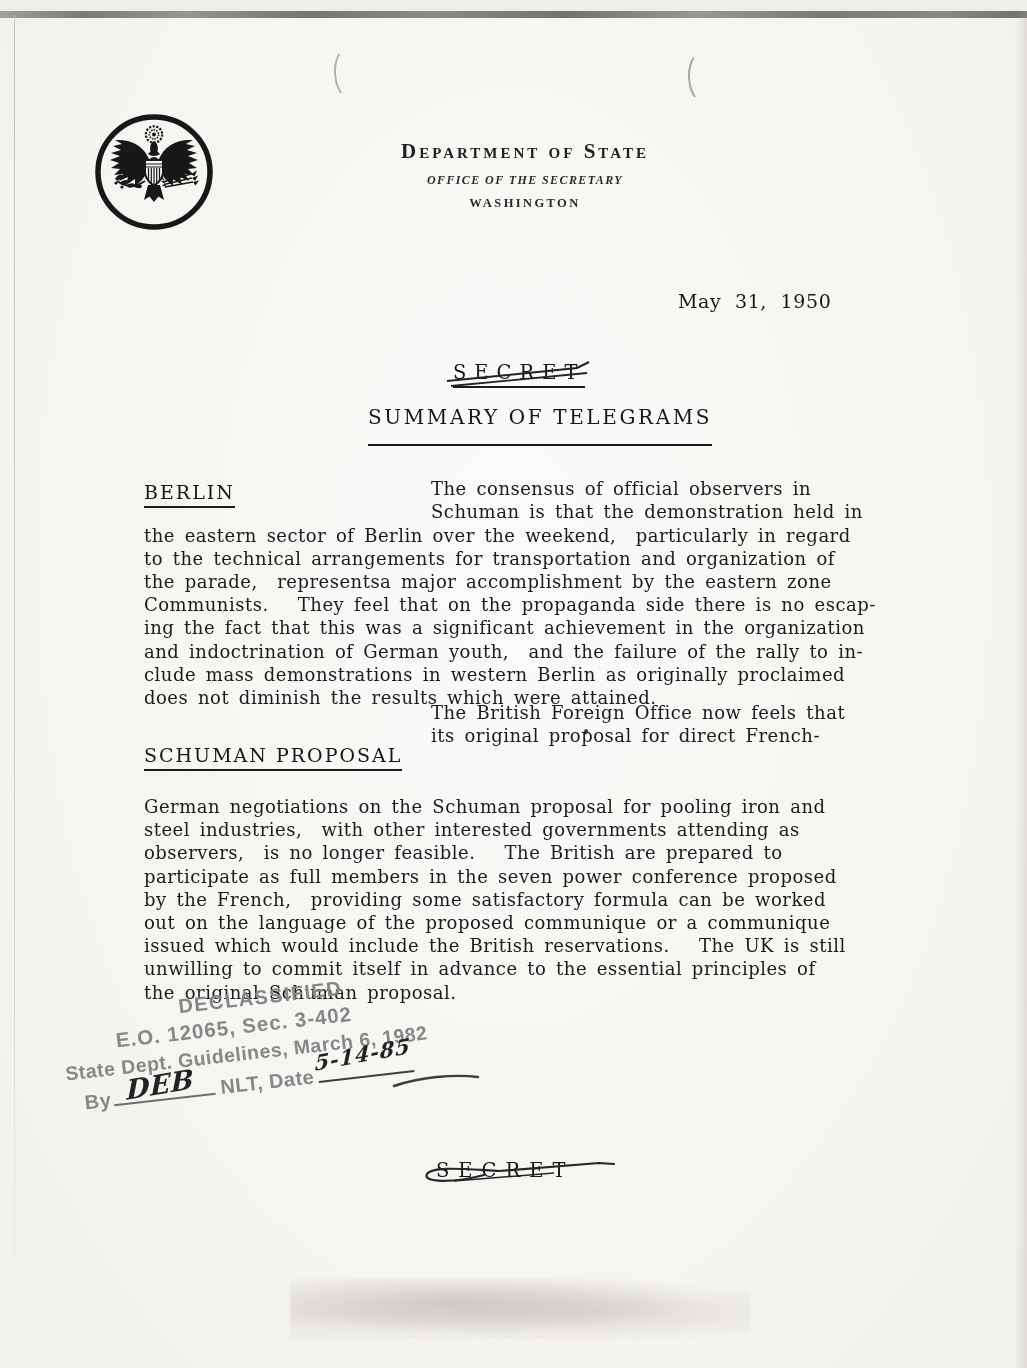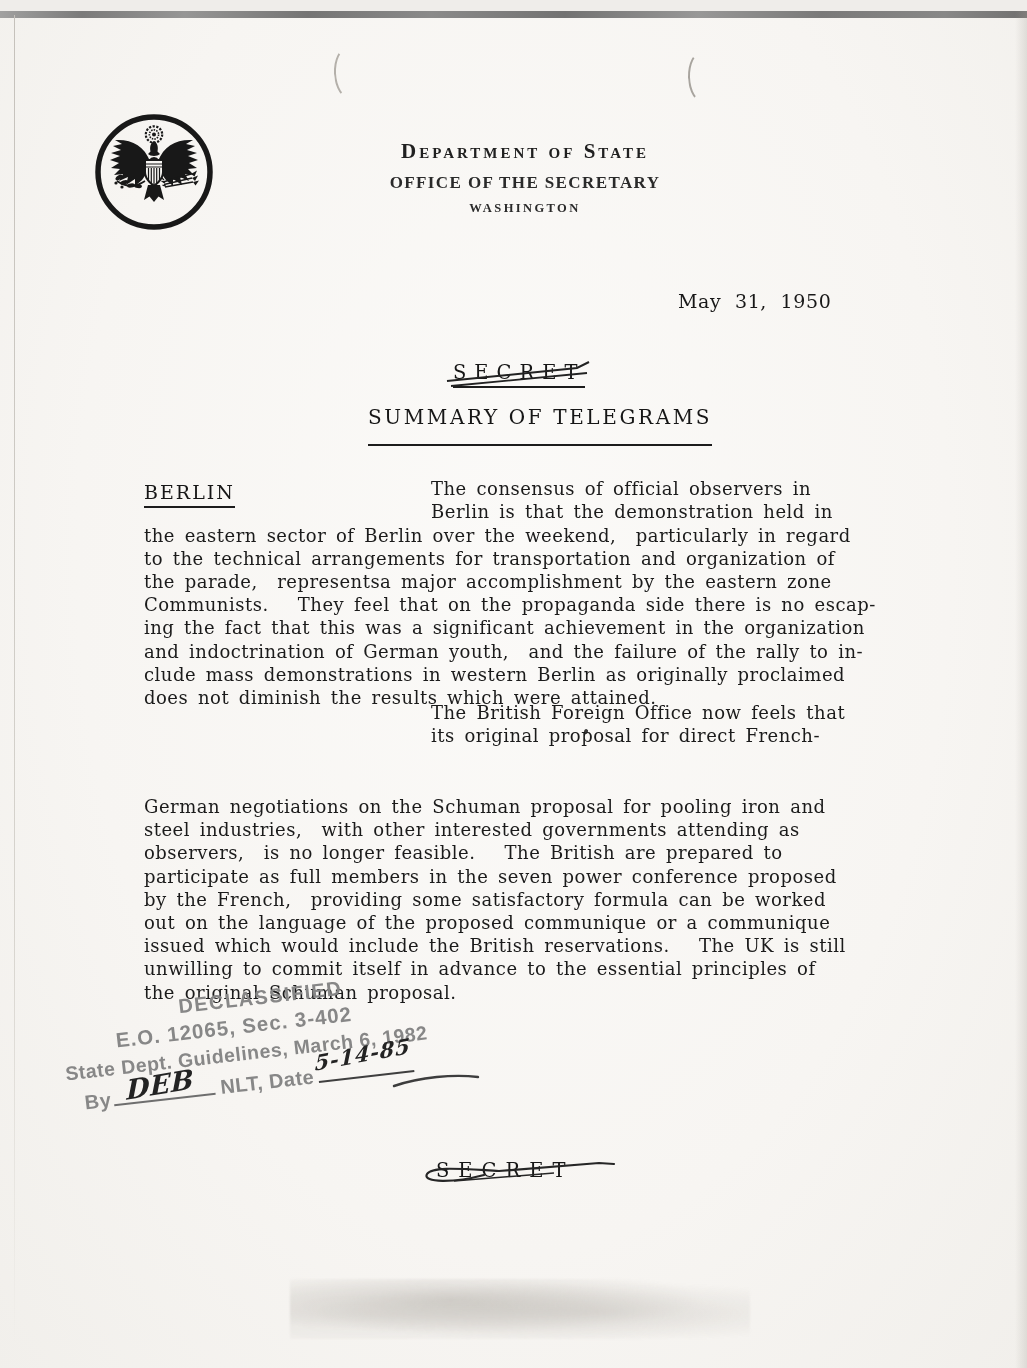--- a/index.html
+++ b/index.html
@@ -30,22 +30,22 @@
       radial-gradient(ellipse at 15% 60%, rgba(152,147,139,.16), rgba(152,147,139,0) 70%);
     filter:blur(1px);}
   .stray-dot{position:absolute;left:584px;top:718px;width:4px;height:5px;
     background:#3a3a3a;border-radius:50%;transform:rotate(20deg);}
   
   .seal{position:absolute;left:88px;top:102px;width:132px;height:118px;}
   
   .letterhead{position:absolute;left:320px;top:128px;width:410px;text-align:center;}
   .lh-dept{font-family:"Liberation Serif",serif;font-variant:small-caps;font-weight:700;
     font-size:21px;letter-spacing:3px;color:#202020;}
-  .lh-office{font-family:"Liberation Serif",serif;font-weight:700;font-size:17px;
-    letter-spacing:1.4px;margin-top:9px;color:#2a2a2a;}
+  .lh-office{font-family:"Liberation Serif",serif;font-weight:700;font-size:12px;
+    letter-spacing:1.4px;margin-top:9px;color:#2a2a2a;font-style:italic;}
   .lh-city{font-family:"Liberation Serif",serif;font-weight:700;font-size:12.5px;
     letter-spacing:2.4px;margin-top:8px;color:#2a2a2a;}
   
   .doc-date{position:absolute;left:678px;top:279px;font-size:19px;word-spacing:7px;
     letter-spacing:.6px;color:#181818;}
   
   .secret-top{position:absolute;left:453px;top:350px;}
   .secret-top .txt{display:inline-block;font-size:19.5px;letter-spacing:8px;
     padding-bottom:2px;border-bottom:2px solid #1c1c1c;color:#161616;}
   .secret-top svg{position:absolute;left:-8px;top:-4px;pointer-events:none;}
@@ -146,30 +146,33 @@
       <path d="M6,29 L142,16" stroke="#222" stroke-width="1.8" fill="none"></path>
     </svg>
   </div>
 
   <div class="doc-title">SUMMARY OF TELEGRAMS</div>
 
   <div class="sec-head" style="left:144px;top:470px;">
     <span class="hu-outer"><span class="hu-inner">BERLIN</span></span>
   </div>
   <div class="body-text" style="left:431px;top:466px;">The consensus of official observers in
-Berlin is that the demonstration held in</div>
+Schuman is that the demonstration held in</div>
   <div class="body-text" style="left:144px;top:512.5px;">the eastern sector of Berlin over the weekend,  particularly in regard
 to the technical arrangements for transportation and organization of
 the parade,  representsa major accomplishment by the eastern zone
 Communists.   They feel that on the propaganda side there is no escap-
 ing the fact that this was a significant achievement in the organization
 and indoctrination of German youth,  and the failure of the rally to in-
 clude mass demonstrations in western Berlin as originally proclaimed
 does not diminish the results which were attained.</div>
 
+  <div class="sec-head" style="left:144px;top:733px;">
+    <span class="hu-outer"><span class="hu-inner">SCHUMAN PROPOSAL</span></span>
+  </div>
   <div class="body-text" style="left:431px;top:690px;">The British Foreign Office now feels that
 its original proposal for direct French-</div>
   <div class="body-text" style="left:144px;top:784px;">German negotiations on the Schuman proposal for pooling iron and
 steel industries,  with other interested governments attending as
 observers,  is no longer feasible.   The British are prepared to
 participate as full members in the seven power conference proposed
 by the French,  providing some satisfactory formula can be worked
 out on the language of the proposed communique or a communique
 issued which would include the British reservations.   The UK is still
 unwilling to commit itself in advance to the essential principles of

